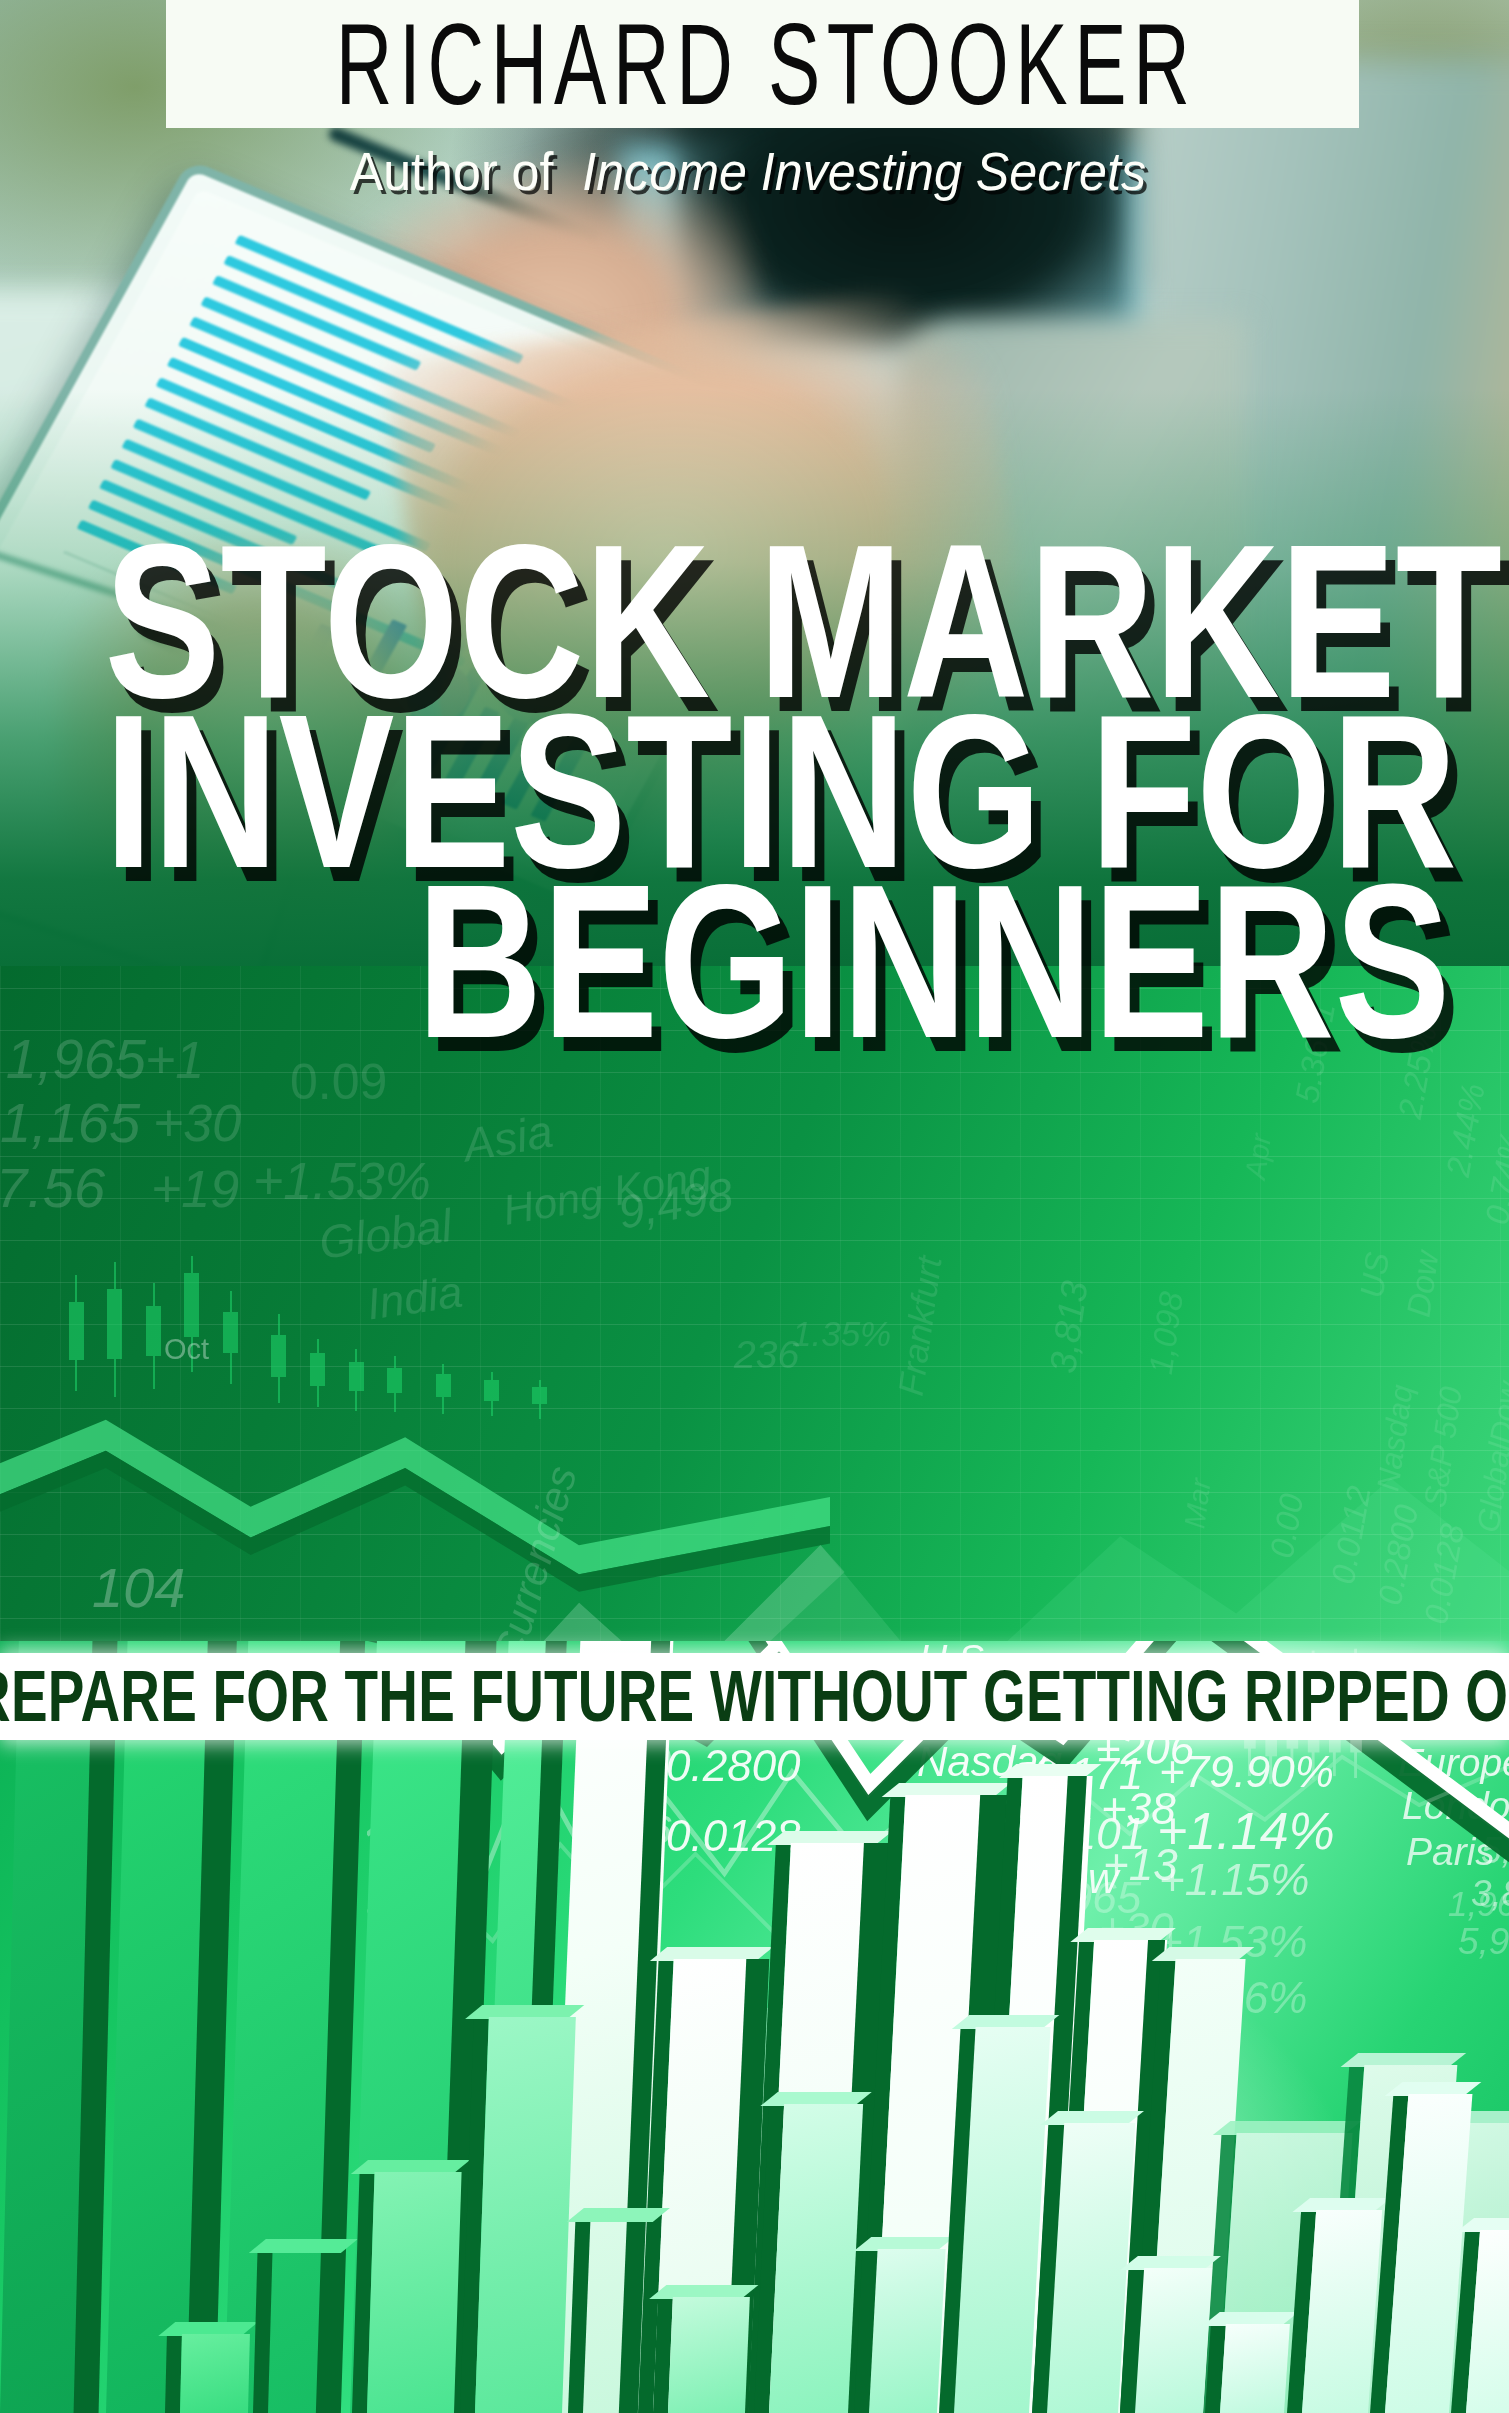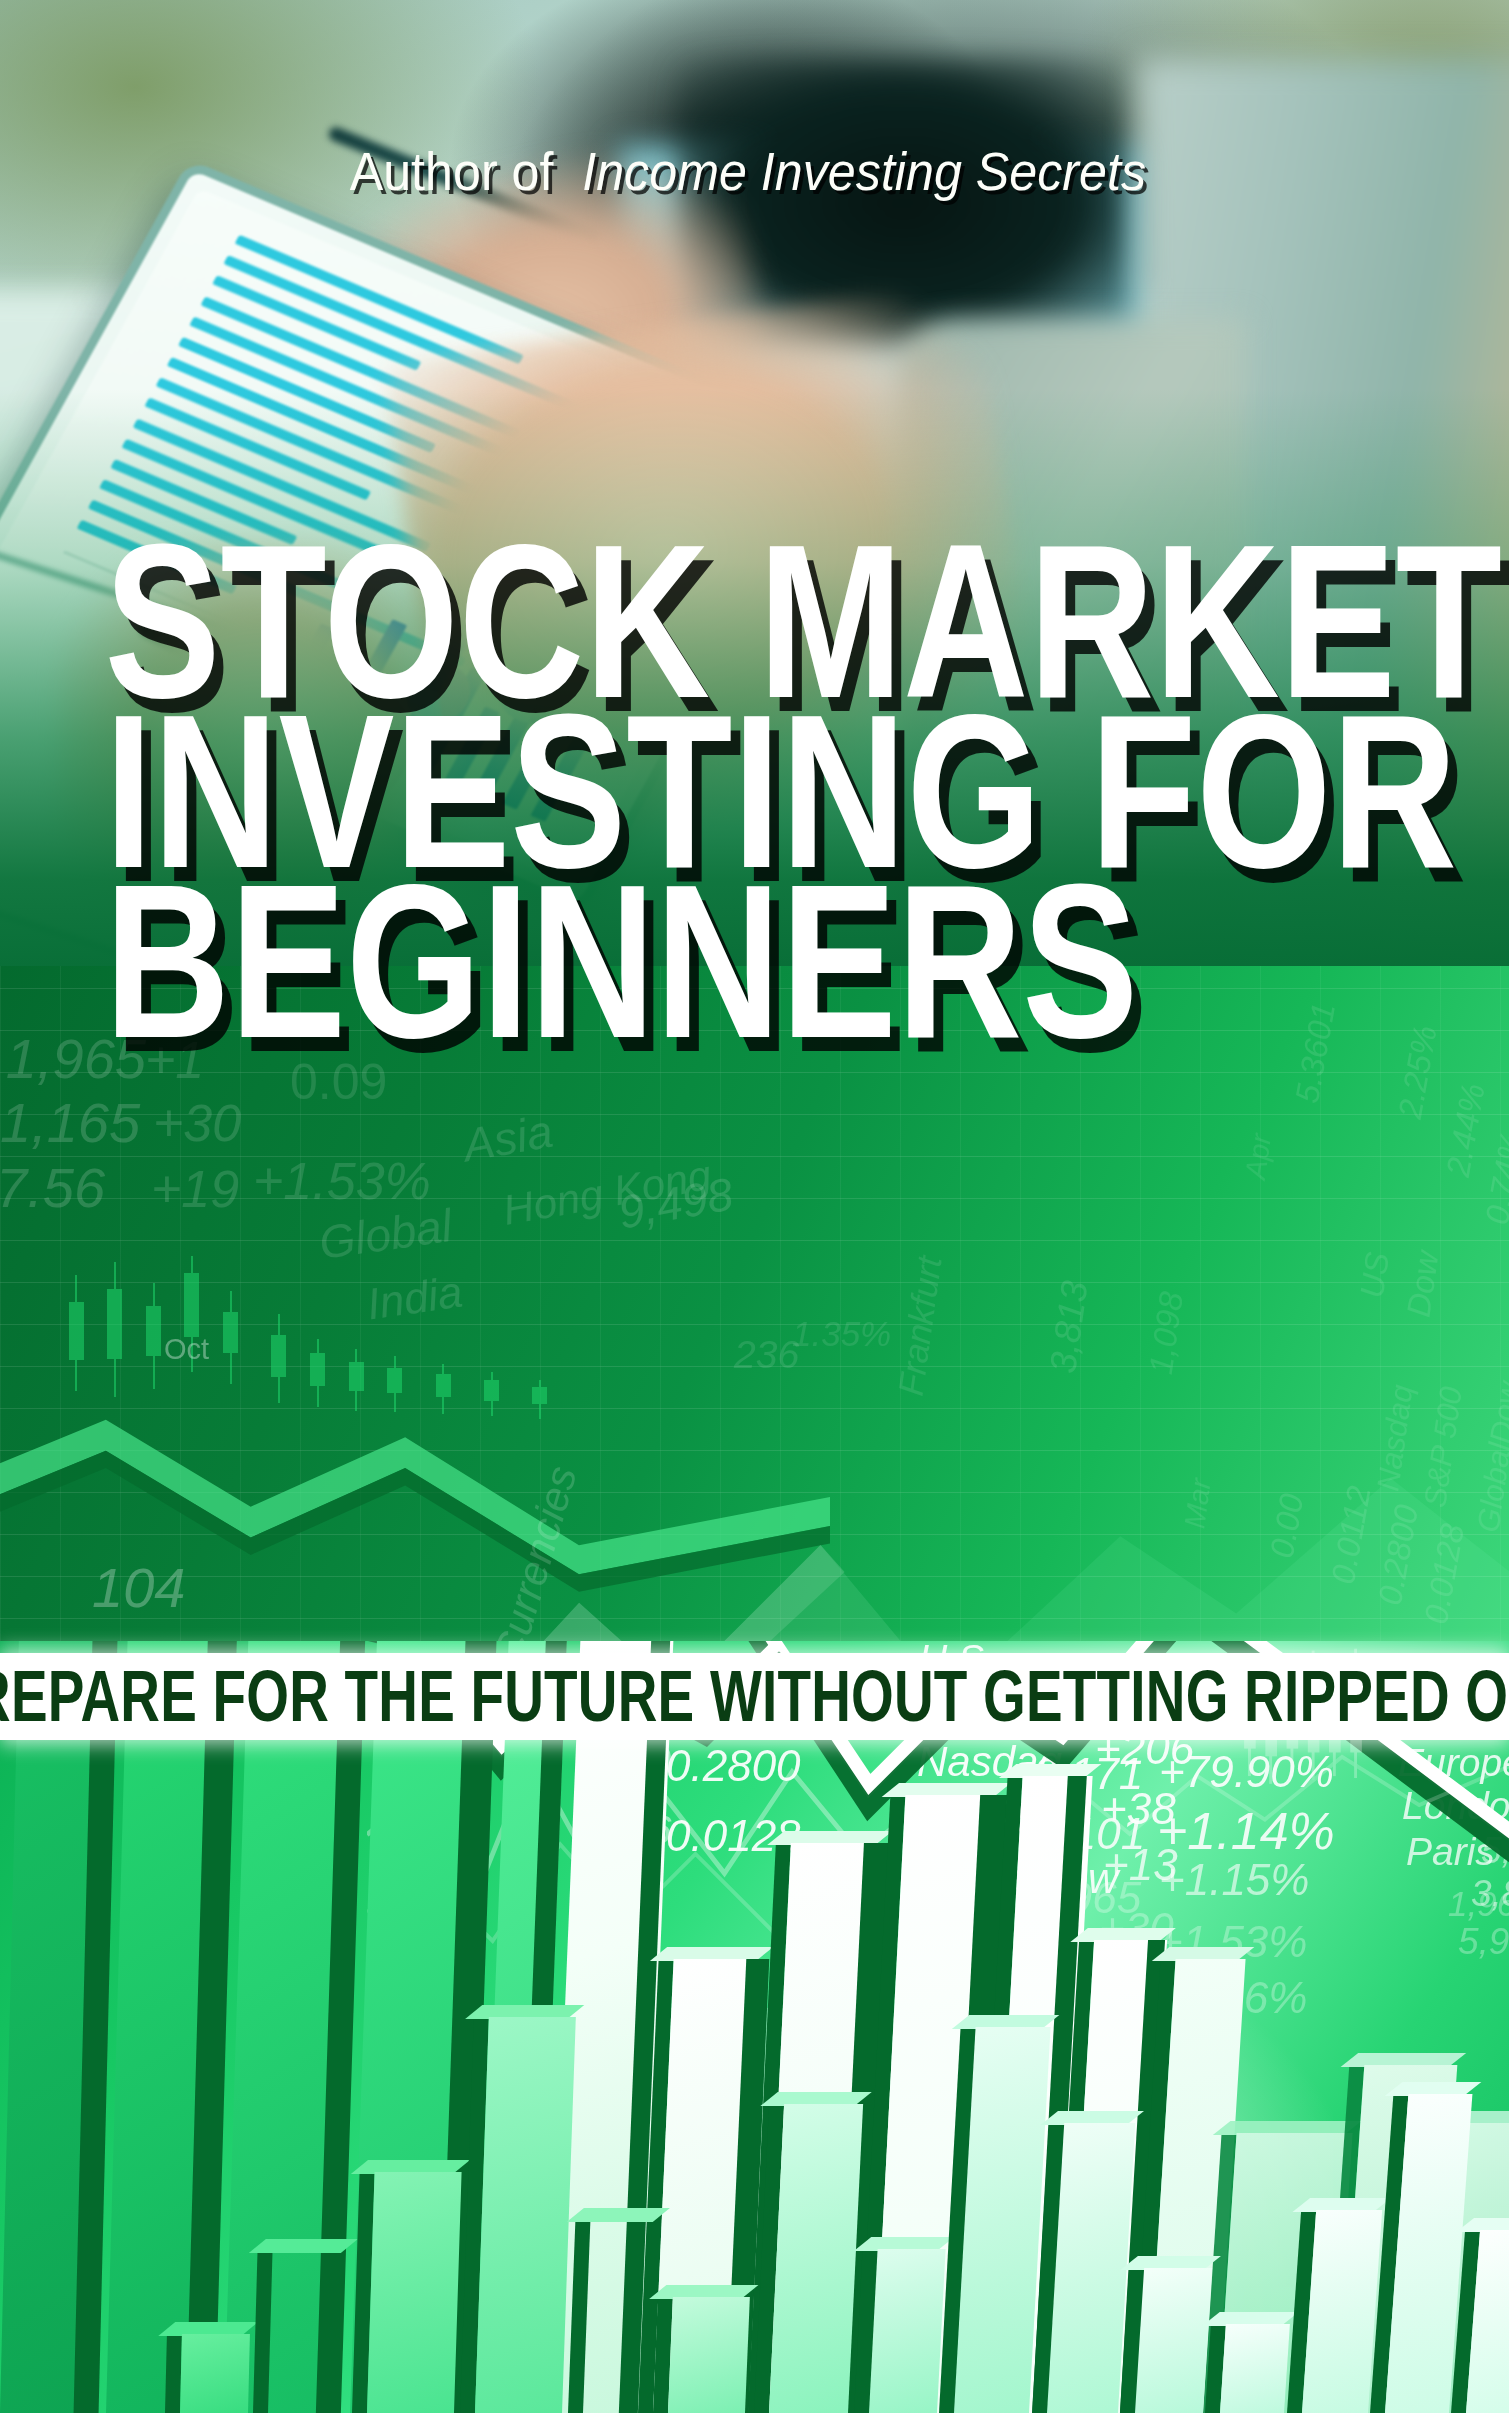--- a/index.html
+++ b/index.html
@@ -170,21 +170,21 @@
     position:absolute;left:0;right:0;top:140px;text-align:center;z-index:40;
     font-family:"Liberation Sans",sans-serif;
     font-size:54px;color:#fdfef9;white-space:nowrap;
     text-shadow:3.9px 3.9px 0 rgba(0,0,0,.72);
   }
   .byline i{font-style:italic;}
   .byline .sq{display:inline-block;transform:scaleX(.93);}
 
   .title{
     position:absolute;left:0;right:0;top:541px;z-index:40;
-    text-align:left;
+    text-align:right;
     margin-left:46px;
   }
   .tline-big{
     font-family:"Liberation Sans",sans-serif;
     font-weight:700;color:#ffffff;
     line-height:.86;
     white-space:nowrap;
     text-shadow:10.6px 11.6px 0 rgba(0,0,0,.80);
     margin:0;
   }
@@ -567,20 +567,23 @@
       <div class="top" style="background:#e1fef1;"></div>
       <div class="face" style="background:linear-gradient(165deg,#fbfffe,#cdfce6);"></div>
     </div>
     <div class="bar" style="left:1466px;width:58px;height:183px;transform:skewX(-4.4deg);">
       <div class="side" style="background:#046a2c;"></div>
       <div class="top" style="background:#e5feF3;"></div>
       <div class="face" style="background:linear-gradient(165deg,#fdfffe,#d4fdea);"></div>
     </div>
   </div>
 
+  <div class="author-band">
+    <div class="author-name">RICHARD STOOKER</div>
+  </div>
 
   <div class="byline">
     <span class="sq">Author of </span><i class="sq">Income Investing Secrets</i>
   </div>
 
   <div class="title">
     <div class="tline-big t1">STOCK MARKET</div>
     <div class="tline-big t2">INVESTING FOR</div>
     <div class="tline-big t3">BEGINNERS</div>
   </div>

